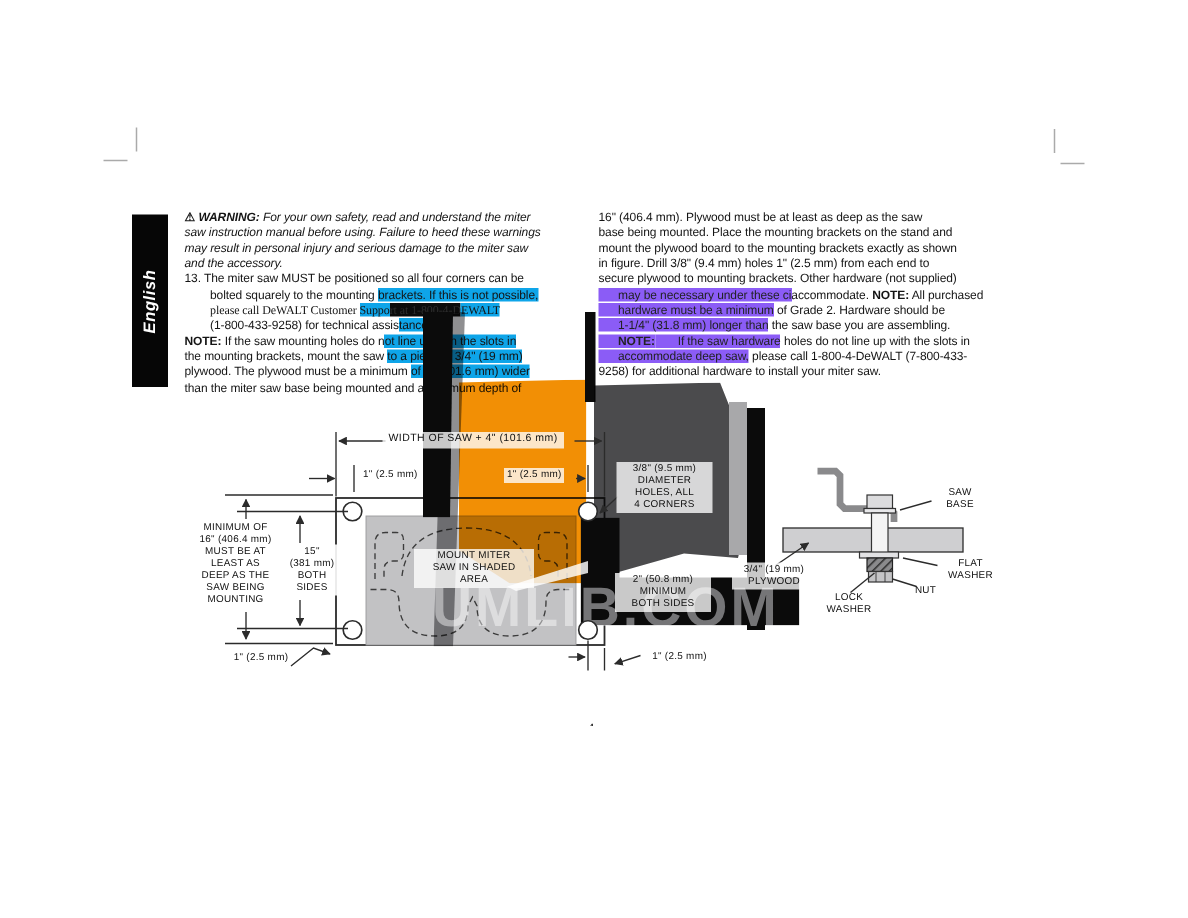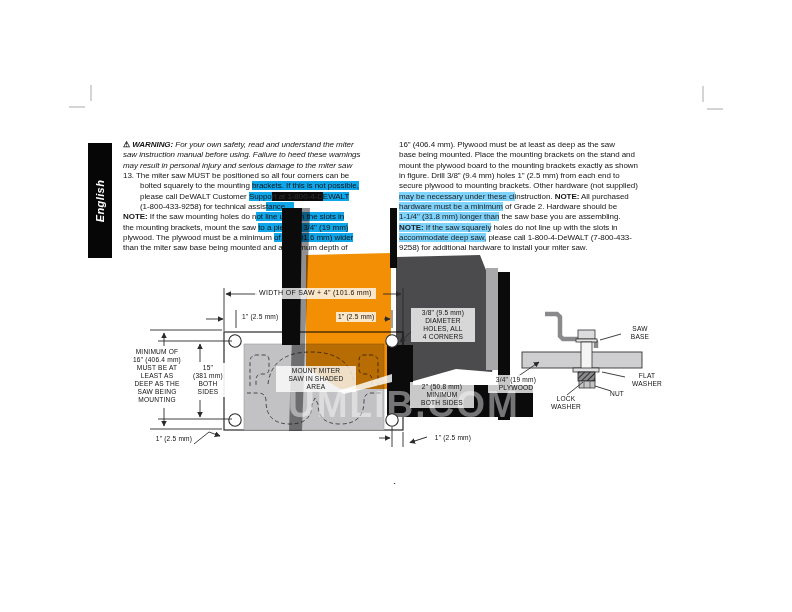--- a/index.html
+++ b/index.html
@@ -7,21 +7,21 @@
         font-family:"Liberation Sans",sans-serif;isolation:isolate;}
   svg{position:absolute;left:0;top:0;}
   
   .column{position:absolute;z-index:2;font-size:8px;letter-spacing:-0.06px;color:#141414;}
   .tline{height:10.35px;line-height:10.35px;white-space:nowrap;}
   .i{font-style:italic}
   .b{font-weight:bold}
   .bi{font-weight:bold;font-style:italic}
   .hl-o{background:#0ea5e9;}
   .hl-k{background:#0c0c0c;color:#2e2e2e;}
-  .hl-g{background:#7dd3fc;color:#222224;}
+  .hl-g{background:#8b5cf6;color:#222224;padding-left:13px;}
   
   .wm{position:absolute;z-index:3;pointer-events:none;}
   .mult{mix-blend-mode:multiply;}
   #wm-letters{mix-blend-mode:screen;color:#6f6f71;font-weight:bold;font-size:37px;
               letter-spacing:2px;line-height:1;}
   
   .dlabel{position:absolute;z-index:5;font-size:6.6px;line-height:1.22;text-align:center;
           white-space:pre-line;background:rgba(255,255,255,0.78);color:#101010;
           padding:1px 2px;letter-spacing:0.2px;}
   #lbl-width-dim{font-size:7px;letter-spacing:0.3px;white-space:nowrap;padding:1px 4px;}
@@ -80,39 +80,40 @@
       <rect x="579" y="381" width="16" height="7" fill="#c4c4c6" stroke="#333333" stroke-width="0.8"></rect>
       <line x1="584" y1="381" x2="584" y2="388" stroke="#333" stroke-width="0.6"></line>
       <line x1="590" y1="381" x2="590" y2="388" stroke="#333" stroke-width="0.6"></line>
     </g>
   </svg>
 
   <div class="column" style="left:123px;top:140px;width:269px;">
       <div class="tline"><span class="b">⚠ </span><span class="bi">WARNING:</span><span class="i"> For your own safety, read and understand the miter</span></div>
       <div class="tline"><span class="i">saw instruction manual before using. Failure to heed these warnings</span></div>
       <div class="tline"><span class="i">may result in personal injury and serious damage to the miter saw</span></div>
+      <div class="tline"><span class="i">and the accessory.</span></div>
       <div class="tline"><span>13. The miter saw MUST be positioned so all four corners can be</span></div>
       <div class="tline" style="padding-left: 17px;"><span>bolted squarely to the mounting </span><span class="hl-o">brackets. If this is not possible,</span></div>
-      <div class="tline" style="padding-left: 17px;"><span>please call DeWALT Customer </span><span class="hl-o">Suppo</span><span class="hl-k">rt at 1-800-4-D</span><span class="hl-o">EWALT</span></div>
+      <div class="tline" style="padding-left: 17px; font-family: Liberation Serif, serif;"><span>please call DeWALT Customer </span><span class="hl-o">Suppo</span><span class="hl-k">rt at 1-800-4-D</span><span class="hl-o">EWALT</span></div>
       <div class="tline" style="padding-left: 17px;"><span>(1-800-433-9258) for technical assis</span><span class="hl-o">tance.</span><span class="hl-o">&nbsp;&nbsp;&nbsp;</span></div>
       <div class="tline"><span class="b">NOTE:</span><span> If the saw mounting holes do n</span><span class="hl-o">ot line up with the slots in</span></div>
       <div class="tline"><span>the mounting brackets, mount the saw </span><span class="hl-o">to a piece of 3/4" (19 mm)</span></div>
       <div class="tline"><span>plywood. The plywood must be a minimum </span><span class="hl-o">of 4" (101.6 mm) wider</span></div>
       <div class="tline"><span>than the miter saw base being mounted and a minimum depth of</span></div>
     </div>
   <div class="column" style="left:399px;top:140px;width:272px;">
       <div class="tline"><span>16" (406.4 mm). Plywood must be at least as deep as the saw</span></div>
       <div class="tline"><span>base being mounted. Place the mounting brackets on the stand and</span></div>
       <div class="tline"><span>mount the plywood board to the mounting brackets exactly as shown</span></div>
       <div class="tline"><span>in figure. Drill 3/8" (9.4 mm) holes 1" (2.5 mm) from each end to</span></div>
       <div class="tline"><span>secure plywood to mounting brackets. Other hardware (not supplied)</span></div>
-      <div class="tline"><span class="hl-g">may be necessary under these ci</span><span>instruction. </span><span class="b">NOTE:</span><span> All purchased</span></div>
+      <div class="tline"><span class="hl-g">may be necessary under these ci</span><span>accommodate. </span><span class="b">NOTE:</span><span> All purchased</span></div>
       <div class="tline"><span class="hl-g">hardware must be a minimum</span><span> of Grade 2. Hardware should be</span></div>
       <div class="tline"><span class="hl-g">1-1/4" (31.8 mm) longer than</span><span> the saw base you are assembling.</span></div>
-      <div class="tline"><span class="b hl-g">NOTE:</span><span class="hl-g"> If the saw squarely</span><span> holes do not line up with the slots in</span></div>
+      <div class="tline"><span class="b hl-g">NOTE:</span><span class="hl-g"> If the saw hardware</span><span> holes do not line up with the slots in</span></div>
       <div class="tline"><span class="hl-g">accommodate deep saw,</span><span> please call 1-800-4-DeWALT (7-800-433-</span></div>
       <div class="tline"><span>9258) for additional hardware to install your miter saw.</span></div>
     </div>
 
   <div class="wm mult" style="left:306px;top:253px;width:85px;height:136px;background:#F28F05;
        clip-path:polygon(0px 2px,85px 0px,85px 136px,34px 136px,0px 114px);"></div>
   <div class="wm mult" style="left:288px;top:208px;width:22px;height:223px;background:#8f8f91;
        clip-path:polygon(8px 0px,22px 0px,14px 223px,1px 223px);"></div>
   <div class="wm" style="left:282px;top:208px;width:20px;height:137px;background:#0b0b0b;
        clip-path:polygon(0px 0px,20px 0px,18px 137px,0px 137px);"></div>

